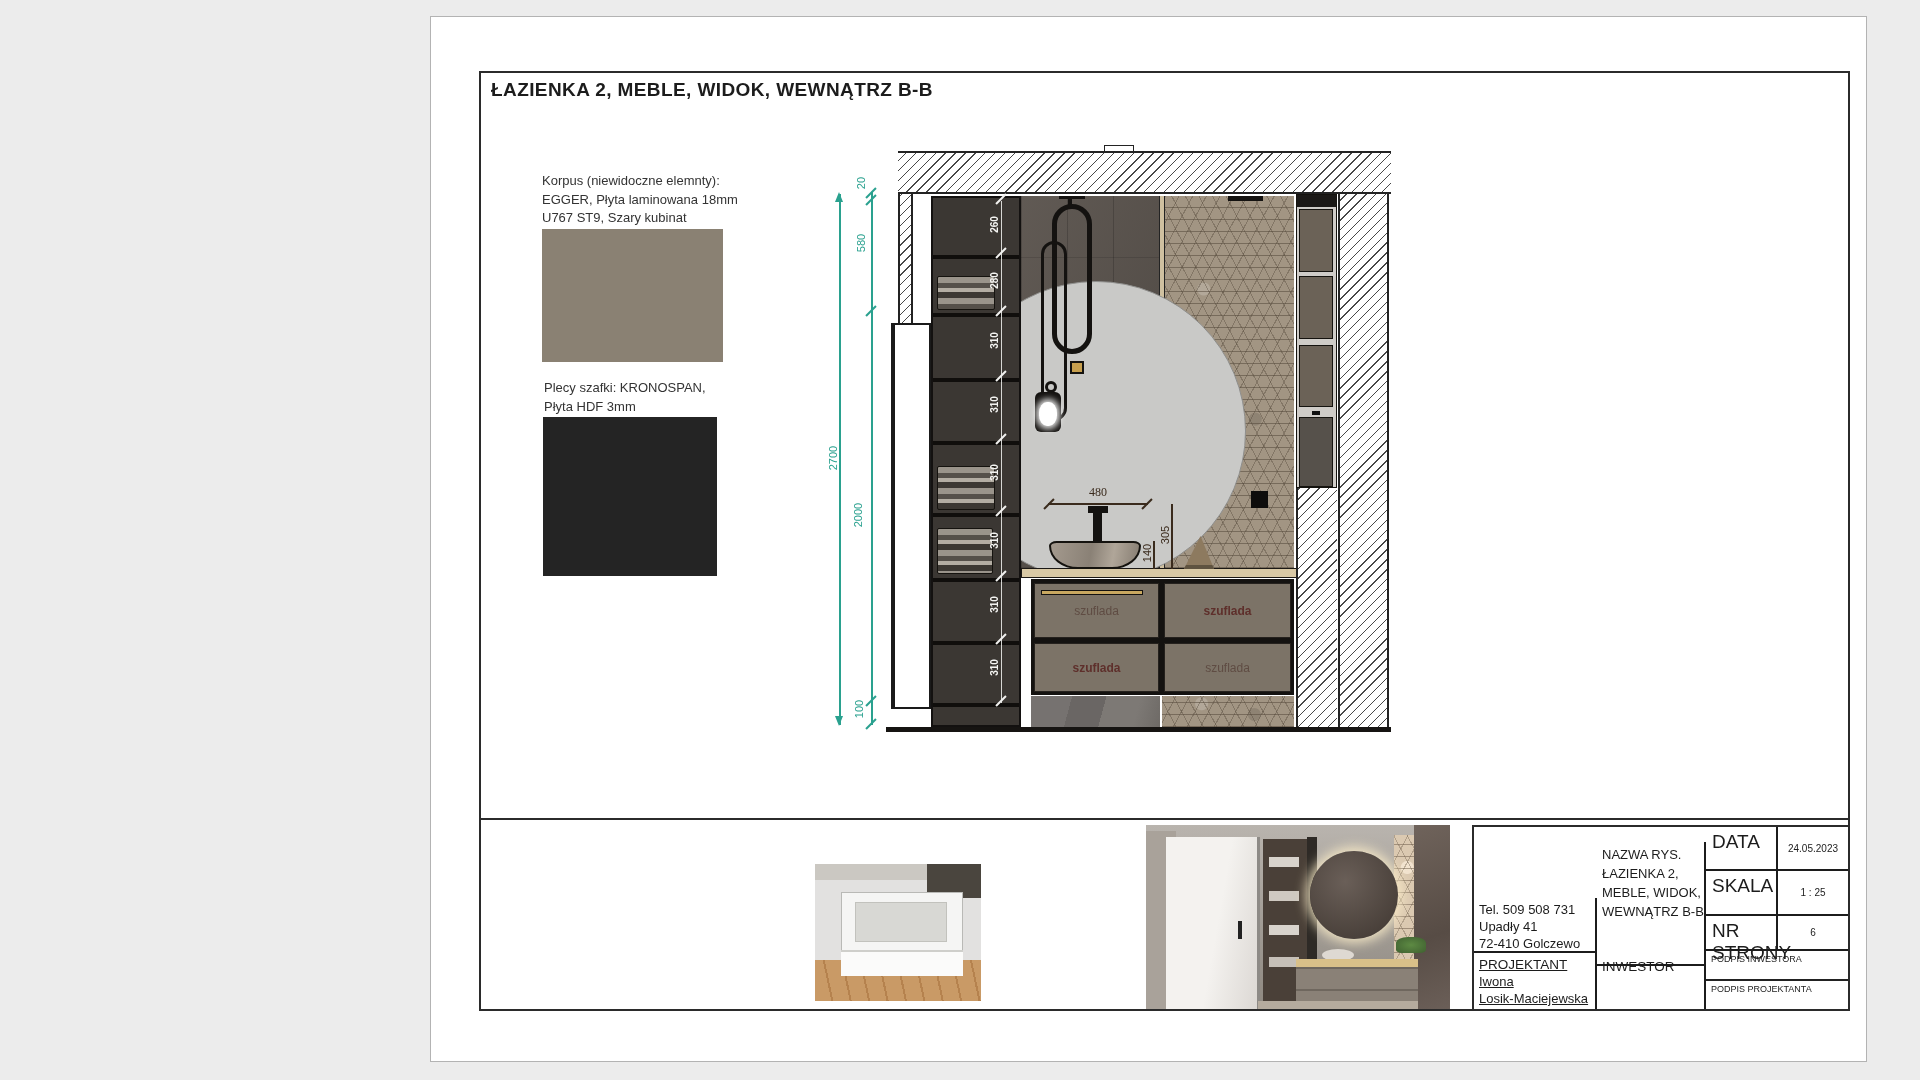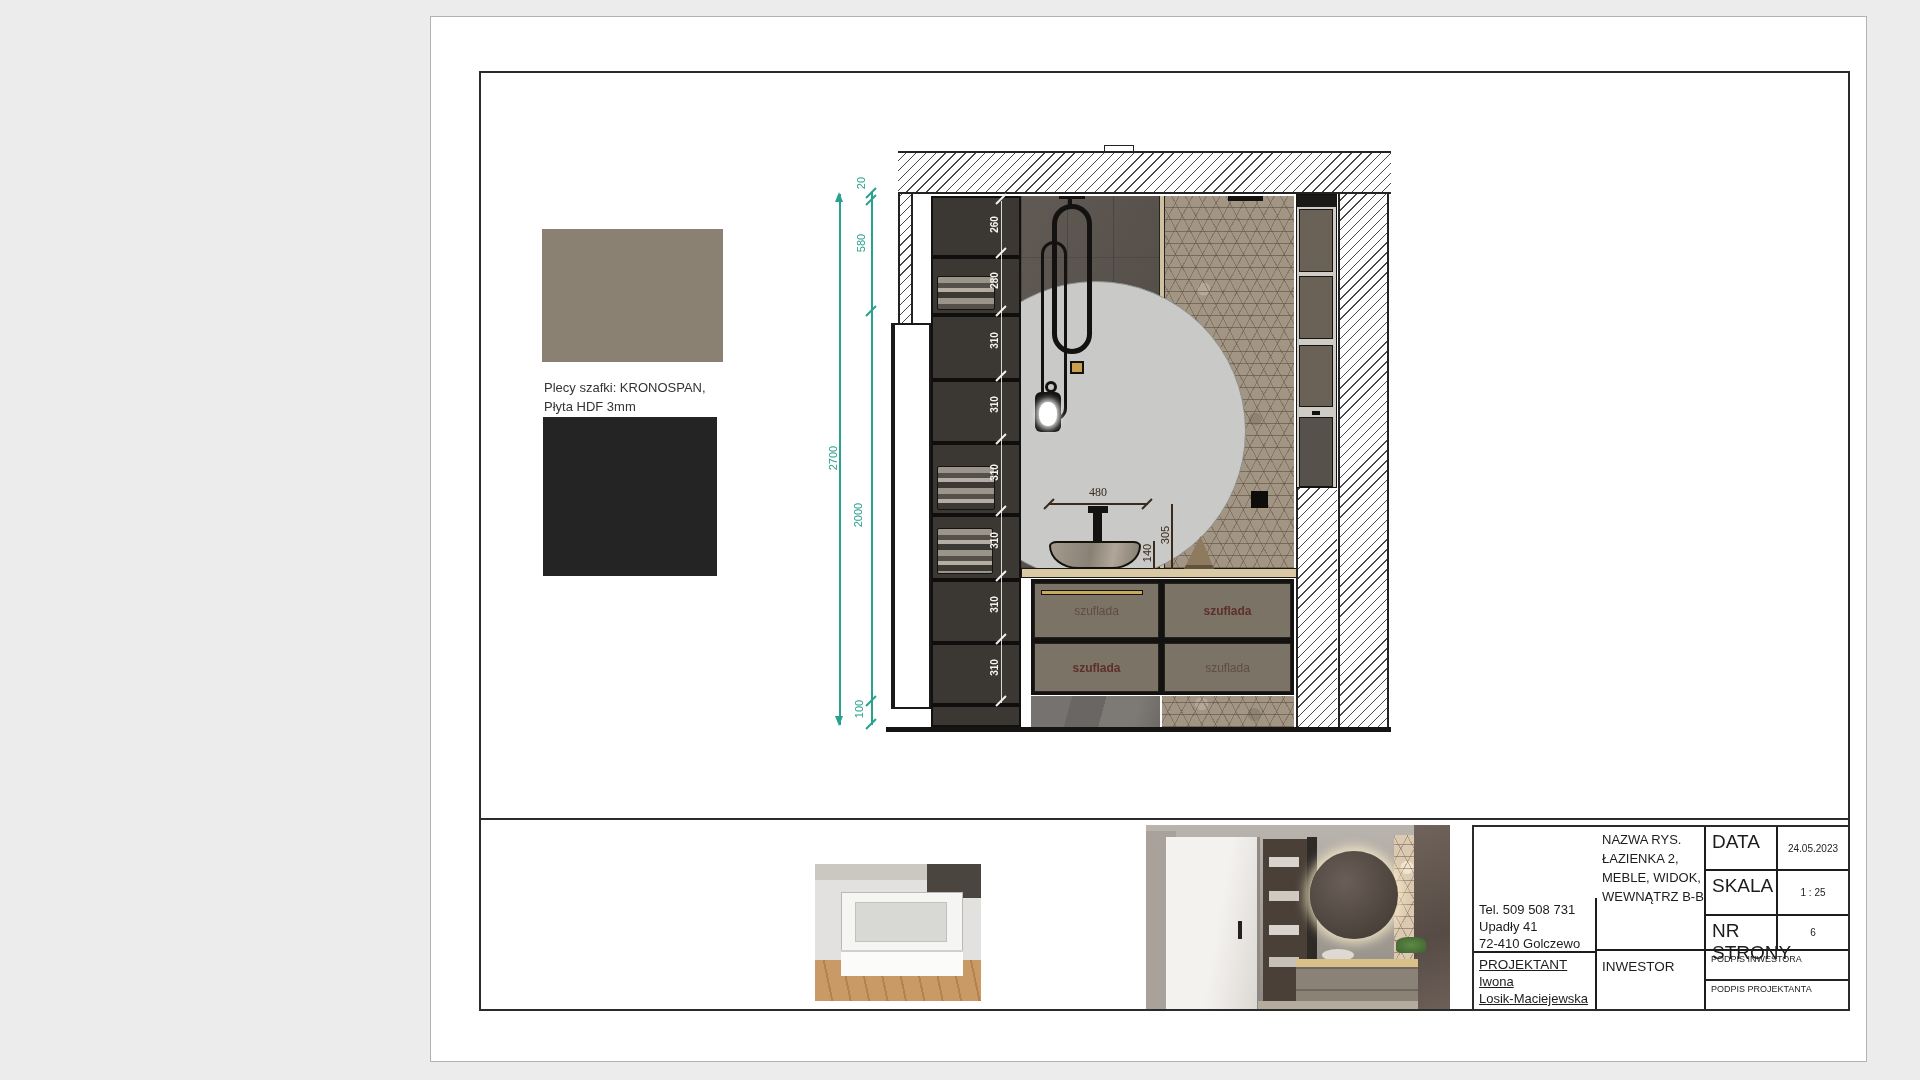--- a/index.html
+++ b/index.html
@@ -39,21 +39,27 @@
   .tb-lab{padding:4px 0 12px 6px;font-size:19px;}
   .tb-val{display:flex;align-items:center;justify-content:center;font-size:10px;}
   .tb-sign{font-size:9px;padding:3px 0 0 5px;color:#222;}
 </style>
 </head>
 <body>
 
 <div id="sheet">
   <div id="frame"></div>
 
-
+  <div class="abs" style="left:60px;top:62px;font-size:19px;font-weight:bold;letter-spacing:.4px;">ŁAZIENKA 2, MEBLE, WIDOK, WEWNĄTRZ  B-B</div>
+
+  <div class="abs note" style="left:111px;top:155px;">
+    <div>Korpus (niewidoczne elemnty):</div>
+    <div>EGGER, Płyta laminowana 18mm</div>
+    <div>U767 ST9, Szary kubinat</div>
+  </div>
   <div class="abs" style="left:111px;top:212px;width:181px;height:133px;background:#8a8173;"></div>
 
   <div class="abs note" style="left:113px;top:362px;">
     <div>Plecy szafki: KRONOSPAN,</div>
     <div>Płyta HDF 3mm</div>
   </div>
   <div class="abs" style="left:112px;top:400px;width:174px;height:159px;background:#242424;"></div>
 
   <div class="abs hatch" style="left:467px;top:134px;width:493px;height:43px;border-top:2px solid #232323;border-bottom:2px solid #232323;"></div>
   <div class="abs" style="left:673px;top:128px;width:30px;height:7px;background:#fff;border:1.5px solid #232323;"></div>
@@ -222,21 +228,21 @@
       <div>Tel.  509 508 731</div>
       <div>Upadły 41</div>
       <div>72-410 Golczewo</div>
     </div>
     <div class="tb-cell" style="left:0;top:126px;width:123px;height:56px;border-right:2px solid;padding:3px 0 0 5px;line-height:17px;text-decoration:underline;">
       <div style="font-size:13.5px;">PROJEKTANT</div>
       <div>Iwona</div>
       <div>Losik-Maciejewska</div>
     </div>
 
-    <div class="tb-cell" style="left:123px;top:0;width:109px;height:124px;border-right:2px solid;border-bottom:2px solid;padding:3px 0 0 5px;line-height:19px;">
+    <div class="tb-cell" style="left:123px;top:15px;width:109px;height:124px;border-right:2px solid;border-bottom:2px solid;padding:3px 0 0 5px;line-height:19px;">
       <div>NAZWA RYS.</div>
       <div>ŁAZIENKA 2,</div>
       <div>MEBLE, WIDOK,</div>
       <div>WEWNĄTRZ  B-B</div>
     </div>
     <div class="tb-cell" style="left:123px;top:124px;width:109px;height:58px;border-right:2px solid;padding:8px 0 0 5px;">
       <div style="font-size:13.5px;">INWESTOR</div>
     </div>
 
     <div class="tb-cell tb-lab" style="left:232px;top:0;width:72px;height:44px;border-right:2px solid;border-bottom:2px solid;">DATA</div>

